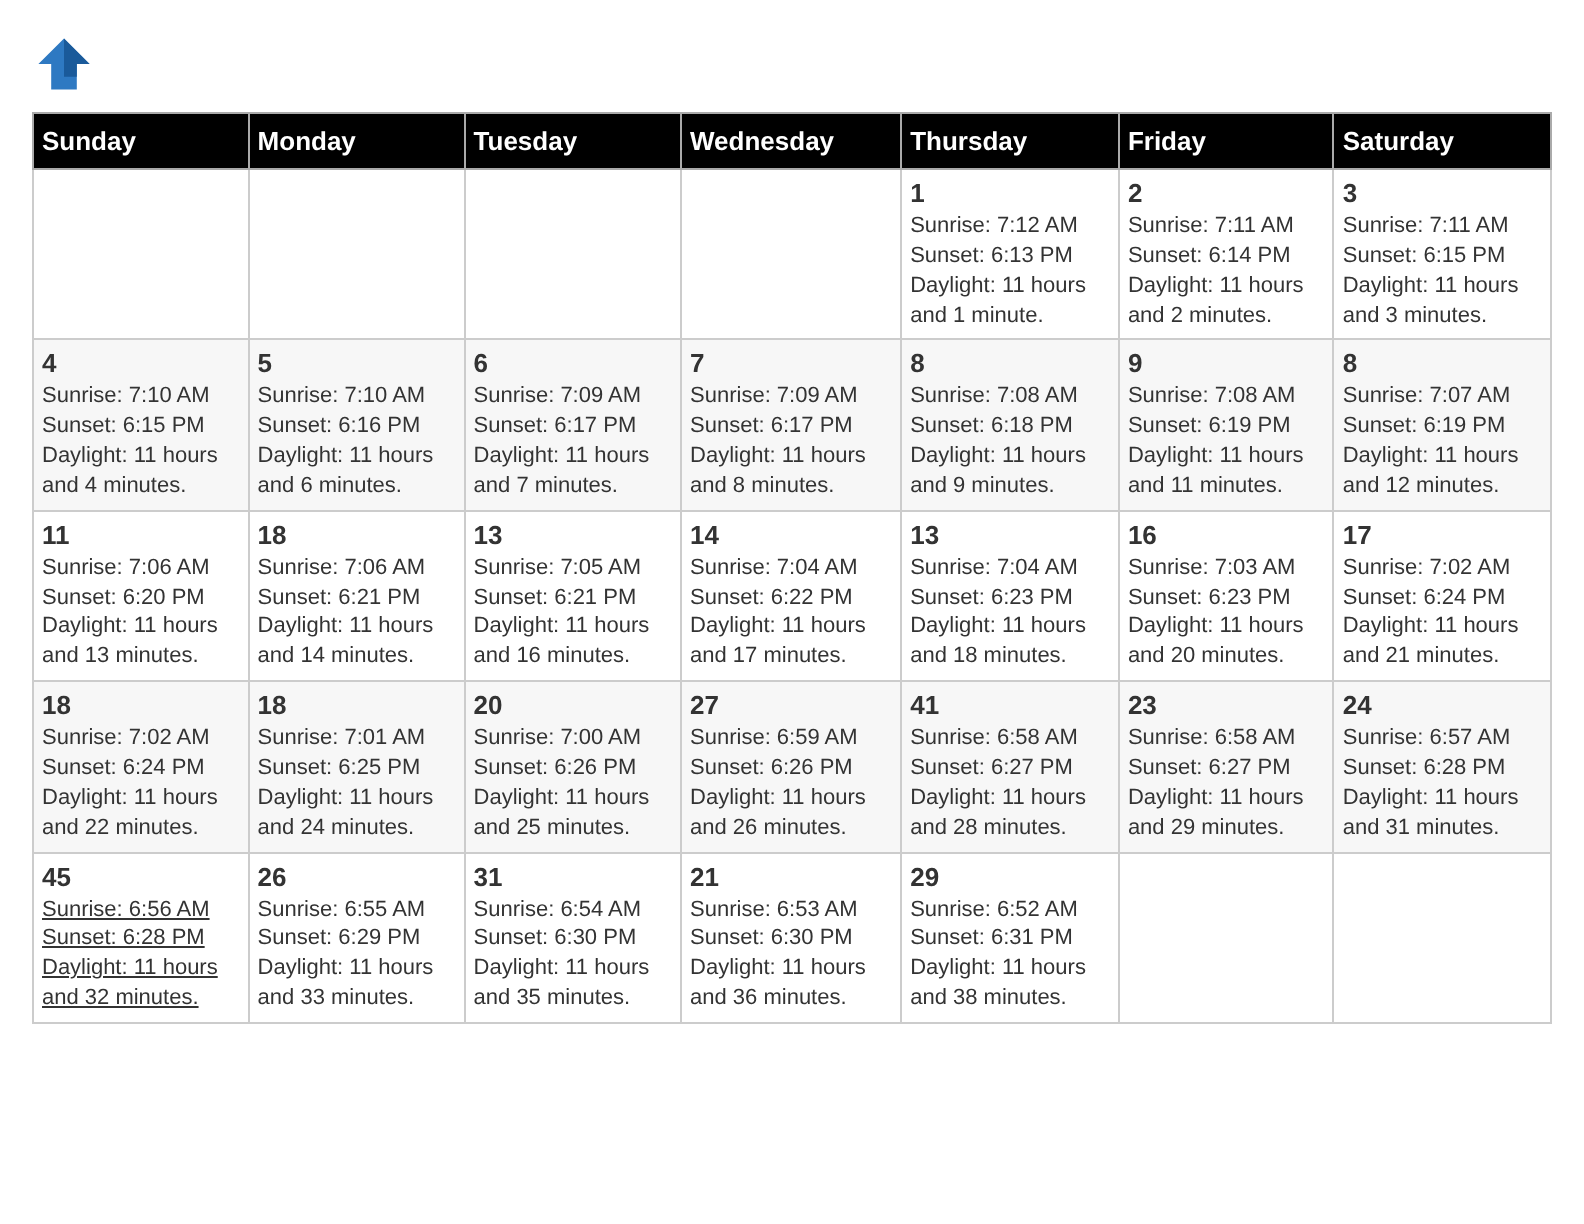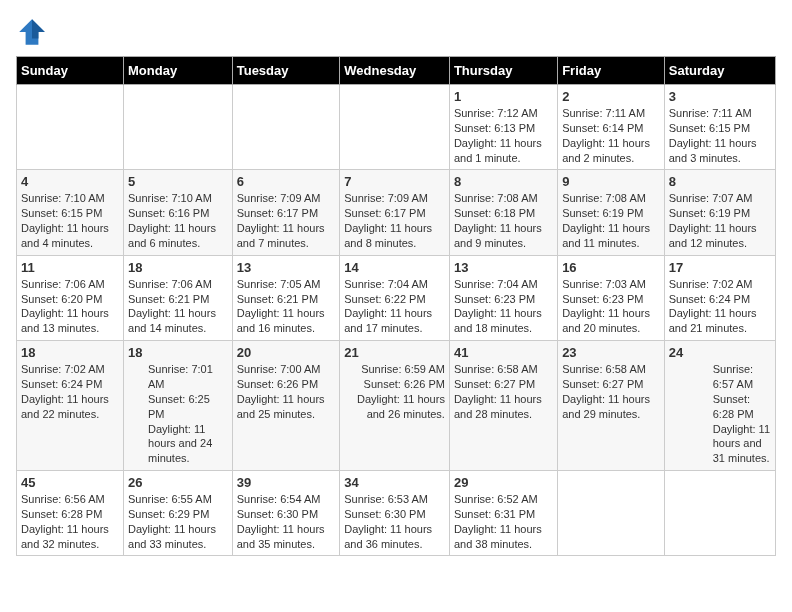--- a/index.html
+++ b/index.html
@@ -233,76 +233,76 @@
       </tr>
       <tr>
         <td>
           <span class="day-number">18</span>
           <div class="day-info" style="white-space: pre-line;">Sunrise: 7:02 AM
 Sunset: 6:24 PM
 Daylight: 11 hours and 22 minutes.</div>
         </td>
         <td>
           <span class="day-number">18</span>
-          <div class="day-info" style="white-space: pre-line; margin-left: 20px;">Sunrise: 7:01 AM
+          <div class="day-info" style="white-space: pre-line;">Sunrise: 7:01 AM
 Sunset: 6:25 PM
 Daylight: 11 hours and 24 minutes.</div>
         </td>
         <td>
           <span class="day-number">20</span>
           <div class="day-info" style="white-space: pre-line;">Sunrise: 7:00 AM
 Sunset: 6:26 PM
 Daylight: 11 hours and 25 minutes.</div>
         </td>
         <td>
-          <span class="day-number">21</span>
-          <div class="day-info" style="white-space: pre-line; text-align: right;">Sunrise: 6:59 AM
+          <span class="day-number">27</span>
+          <div class="day-info" style="white-space: pre-line;">Sunrise: 6:59 AM
 Sunset: 6:26 PM
 Daylight: 11 hours and 26 minutes.</div>
         </td>
         <td>
           <span class="day-number">41</span>
           <div class="day-info" style="white-space: pre-line;">Sunrise: 6:58 AM
 Sunset: 6:27 PM
 Daylight: 11 hours and 28 minutes.</div>
         </td>
         <td>
           <span class="day-number">23</span>
           <div class="day-info" style="white-space: pre-line;">Sunrise: 6:58 AM
 Sunset: 6:27 PM
 Daylight: 11 hours and 29 minutes.</div>
         </td>
         <td>
           <span class="day-number">24</span>
-          <div class="day-info" style="white-space: pre-line; margin-left: 44px;">Sunrise: 6:57 AM
+          <div class="day-info" style="white-space: pre-line;">Sunrise: 6:57 AM
 Sunset: 6:28 PM
 Daylight: 11 hours and 31 minutes.</div>
         </td>
       </tr>
       <tr>
         <td>
           <span class="day-number">45</span>
-          <div class="day-info" style="white-space: pre-line;">Sunrise: 6:56 AM
+          <div class="day-info" style="white-space: pre-line; text-decoration: underline;">Sunrise: 6:56 AM
 Sunset: 6:28 PM
 Daylight: 11 hours and 32 minutes.</div>
         </td>
         <td>
           <span class="day-number">26</span>
           <div class="day-info" style="white-space: pre-line;">Sunrise: 6:55 AM
 Sunset: 6:29 PM
 Daylight: 11 hours and 33 minutes.</div>
         </td>
         <td>
-          <span class="day-number">39</span>
+          <span class="day-number">31</span>
           <div class="day-info" style="white-space: pre-line;">Sunrise: 6:54 AM
 Sunset: 6:30 PM
 Daylight: 11 hours and 35 minutes.</div>
         </td>
         <td>
-          <span class="day-number">34</span>
+          <span class="day-number">21</span>
           <div class="day-info" style="white-space: pre-line;">Sunrise: 6:53 AM
 Sunset: 6:30 PM
 Daylight: 11 hours and 36 minutes.</div>
         </td>
         <td>
           <span class="day-number">29</span>
           <div class="day-info" style="white-space: pre-line;">Sunrise: 6:52 AM
 Sunset: 6:31 PM
 Daylight: 11 hours and 38 minutes.</div>
         </td>

